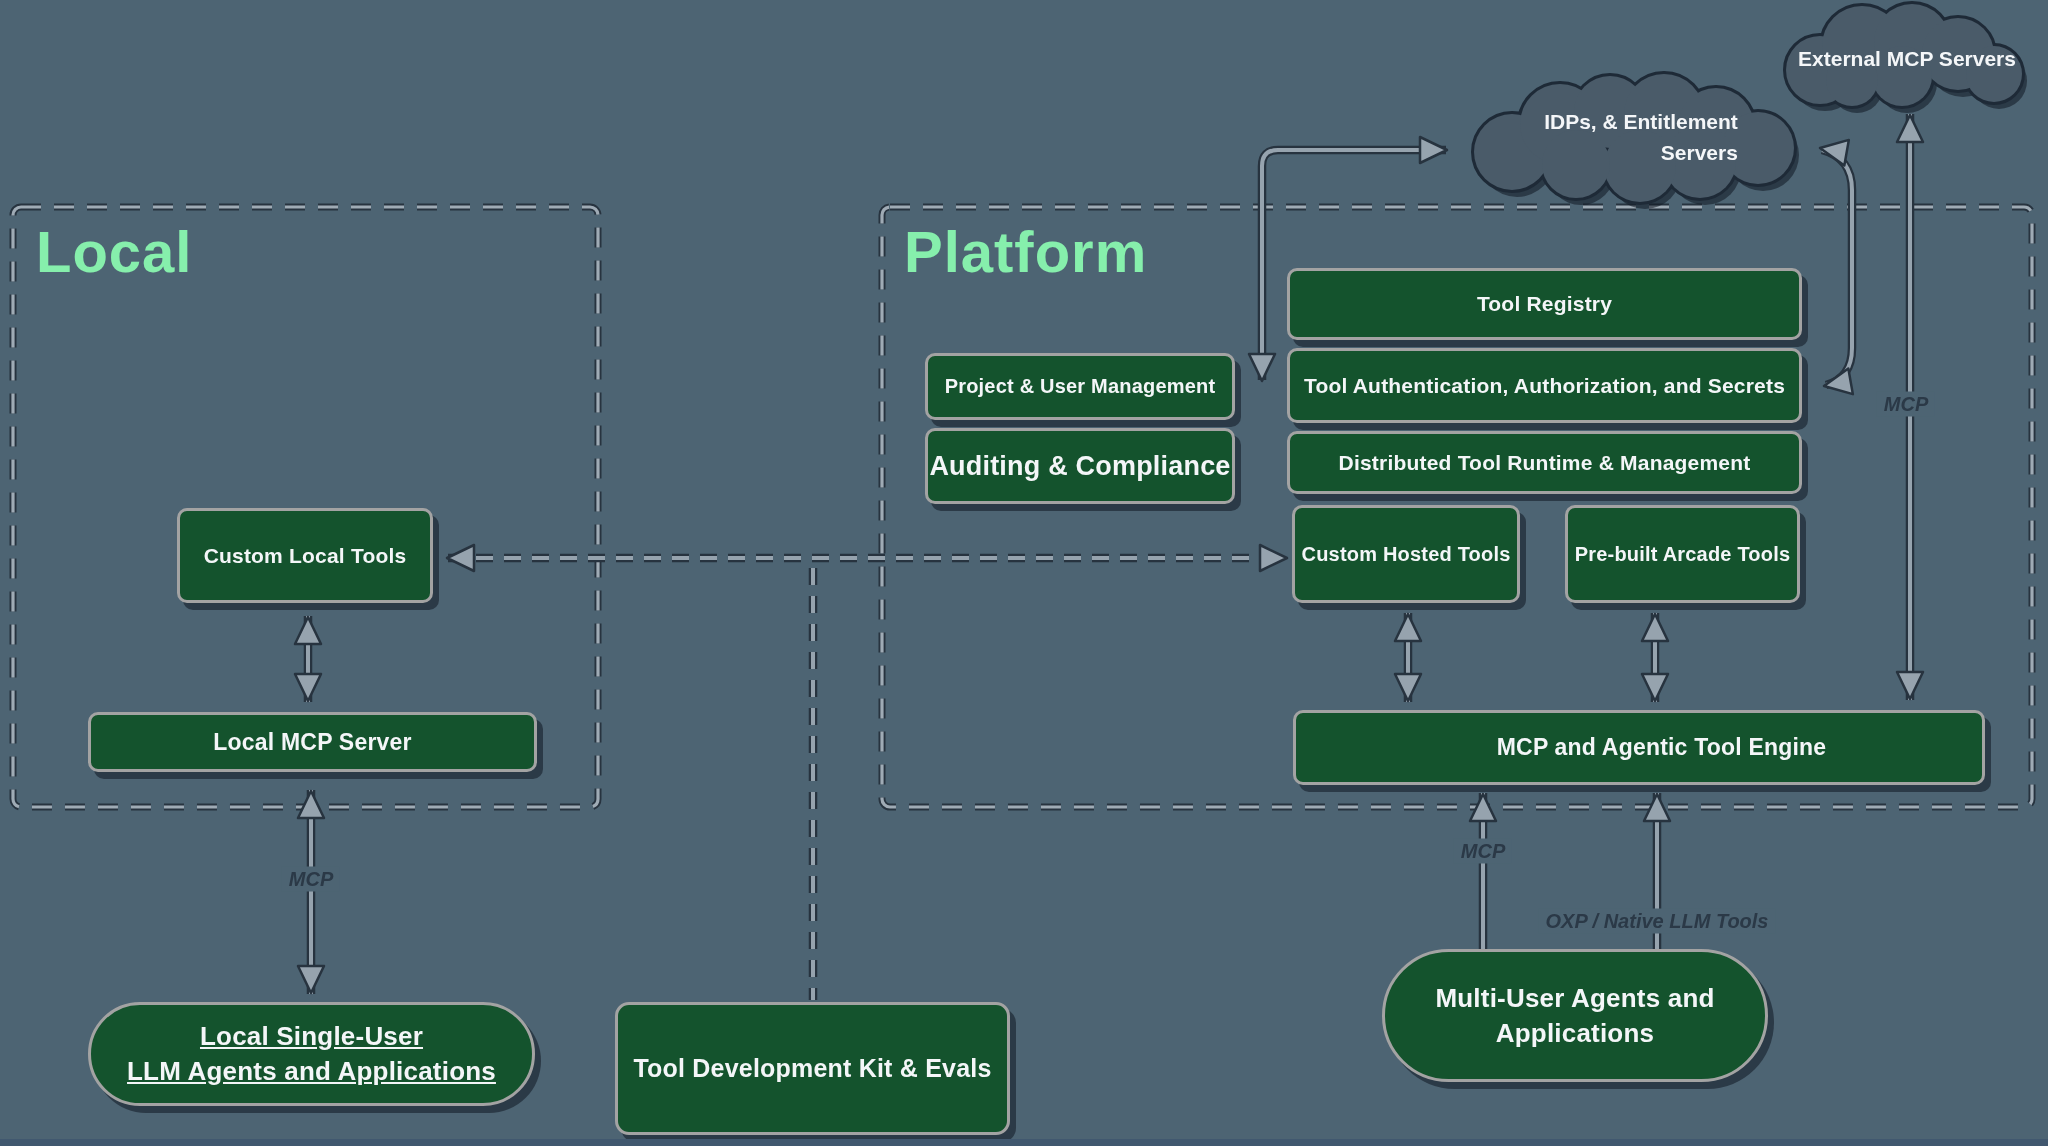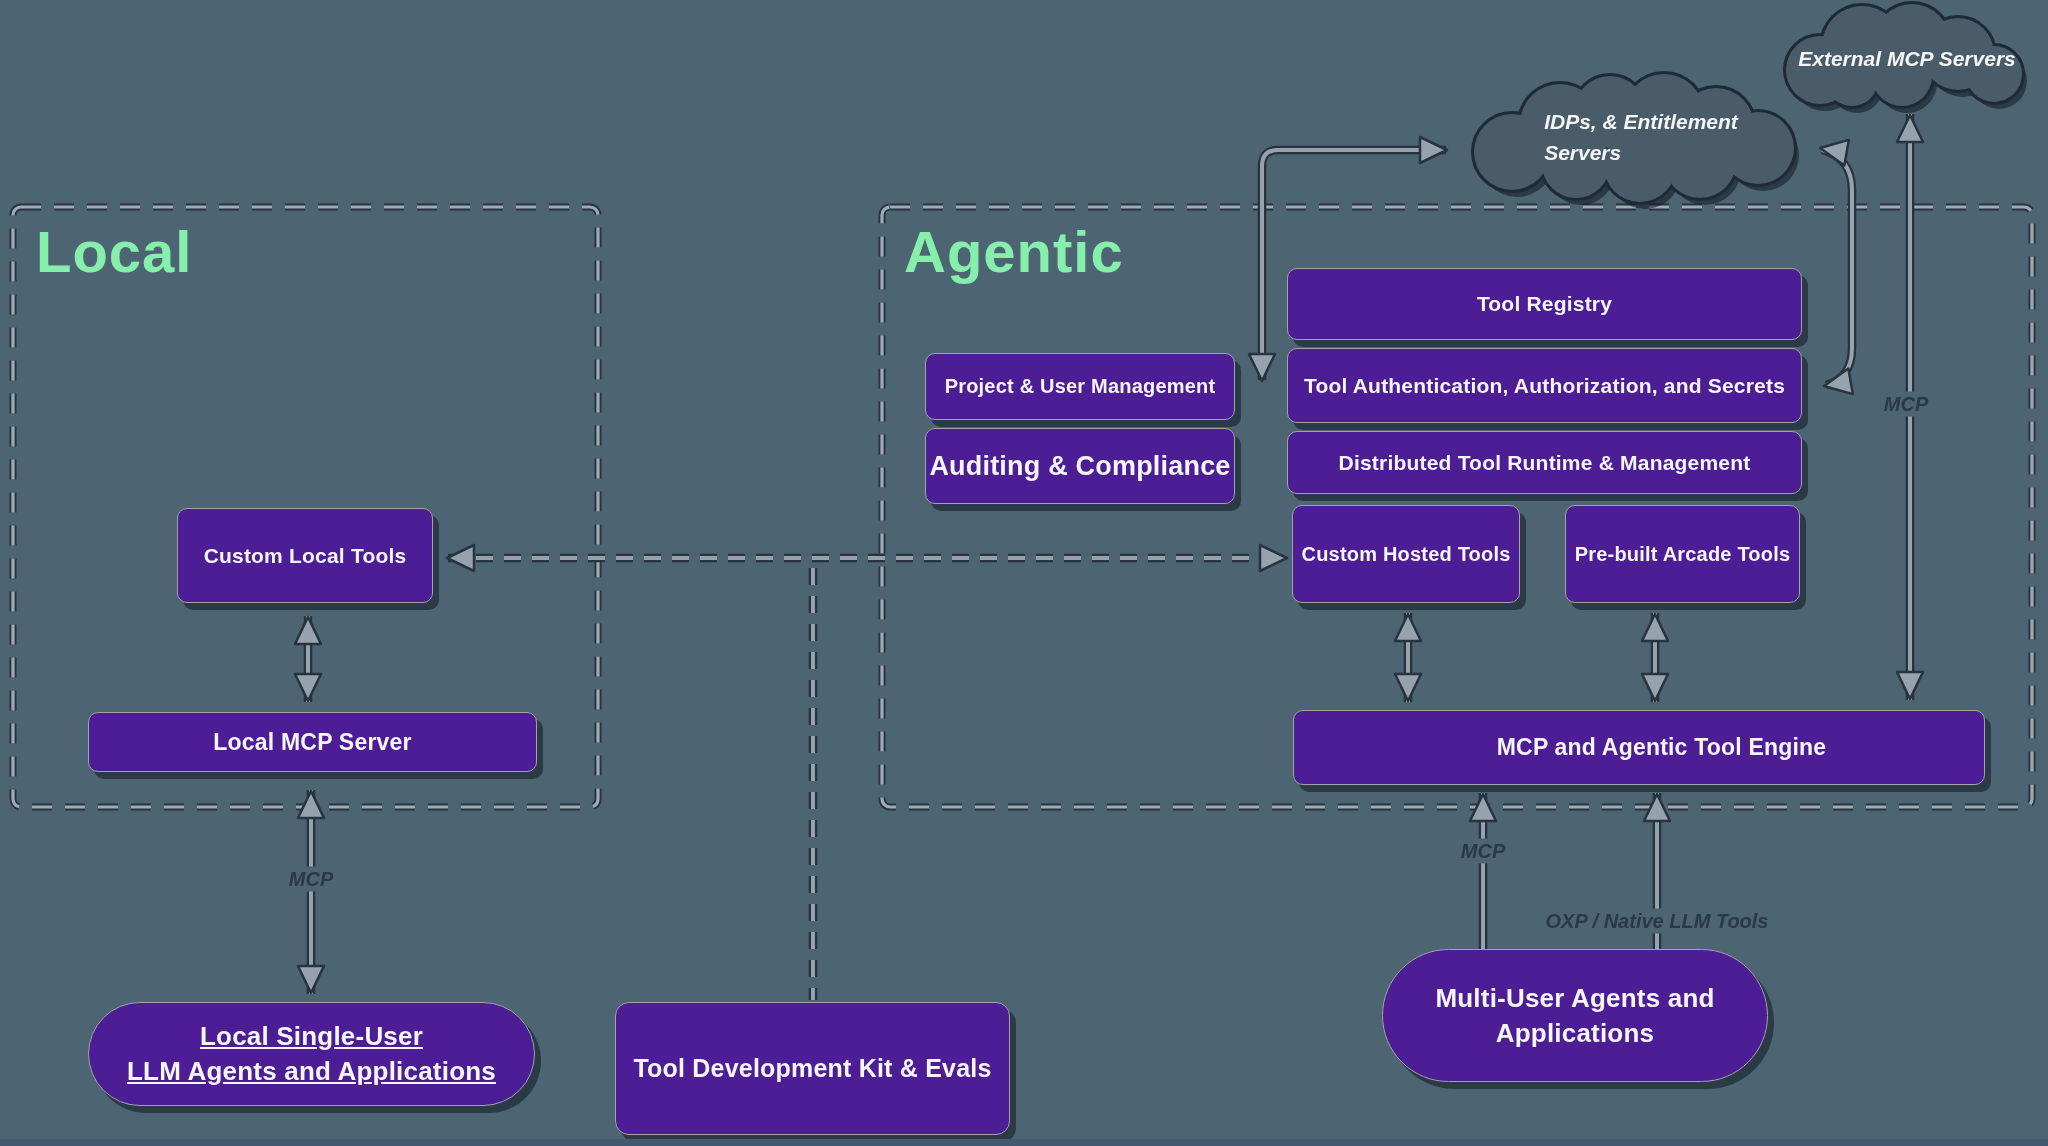--- a/index.html
+++ b/index.html
@@ -1,26 +1,26 @@
 <!DOCTYPE html>
 <html><head>
 <meta charset="utf-8">
 <style>
   html,body{margin:0;padding:0;background:#4d6473;}
   #stage{position:relative;width:2048px;height:1146px;background:#4d6473;overflow:hidden;
          font-family:"Liberation Sans","DejaVu Sans",sans-serif;}
   #conn{position:absolute;left:0;top:0;width:2048px;height:1146px;}
-  .node{position:absolute;box-sizing:border-box;background:#4c1d95;border:1px solid #a3a3a3;
+  .node{position:absolute;box-sizing:border-box;background:#14532d;border:3px solid #a3a3a3;
         border-radius:10px;box-shadow:6px 7px 0 rgba(16,24,34,.55);color:#f4f6f8;
         display:flex;flex-direction:column;align-items:center;justify-content:center;
         text-align:center;font-weight:bold;letter-spacing:.2px;}
   .pill{border-radius:70px;font-size:26px;line-height:35px;}
   .region-title{position:absolute;font-size:58px;font-weight:bold;color:#86efac;letter-spacing:1px;}
   .cloud-label{position:absolute;transform:translate(-50%,-50%);color:#f4f6f8;font-size:21px;
-        font-weight:bold;font-style:italic;text-align:left;line-height:31px;white-space:nowrap;}
+        font-weight:bold;text-align:right;line-height:31px;white-space:nowrap;}
   .edge-label{position:absolute;transform:translate(-50%,-50%);background:#4d6473;color:#2b3947;
         font-style:italic;font-weight:bold;font-size:20px;padding:1px 7px;white-space:nowrap;}
   .bottom-strip{position:absolute;left:0;bottom:0;width:2048px;height:7px;background:#41586f;}
   
   .n-custom-local{left:177px;top:508px;width:256px;height:95px;font-size:21px;}
   .n-local-mcp{left:88px;top:712px;width:449px;height:60px;font-size:23px;}
   .n-pill-local{left:88px;top:1002px;width:447px;height:104px;text-decoration:underline;}
   .n-tdk{left:615px;top:1002px;width:395px;height:133px;font-size:25px;border-radius:14px;}
   .n-project{left:925px;top:353px;width:310px;height:67px;font-size:20px;}
   .n-auditing{left:925px;top:428px;width:310px;height:76px;font-size:27px;}
@@ -141,21 +141,21 @@
         <circle cx="1664" cy="114" r="40" fill="#4a5b69"></circle>
         <circle cx="1716" cy="126" r="38" fill="#4a5b69"></circle>
         <circle cx="1758" cy="148" r="36" fill="#4a5b69"></circle>
         <circle cx="1700" cy="162" r="36" fill="#4a5b69"></circle>
         <circle cx="1640" cy="166" r="36" fill="#4a5b69"></circle>
         <circle cx="1576" cy="164" r="34" fill="#4a5b69"></circle>
       </g>
   </svg>
 
   <div class="region-title" style="left:36px;top:218px">Local</div>
-  <div class="region-title" style="left:904px;top:218px">Agentic</div>
+  <div class="region-title" style="left:904px;top:218px">Platform</div>
 
   <div class="cloud-label" style="left:1907px;top:58px">External MCP Servers</div>
   <div class="cloud-label" style="left:1641px;top:137px">
     <span>IDPs, &amp; Entitlement</span><br>
     <span>Servers</span>
   </div>
 
   <div class="node n-custom-local">Custom Local Tools</div>
   <div class="node n-local-mcp">Local MCP Server</div>
   <div class="node pill n-pill-local">

